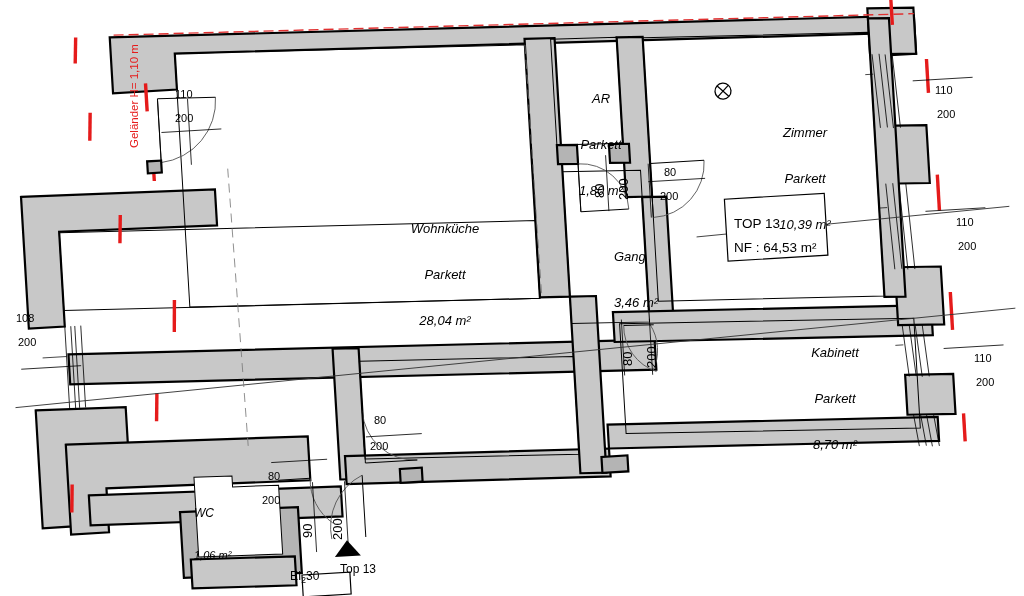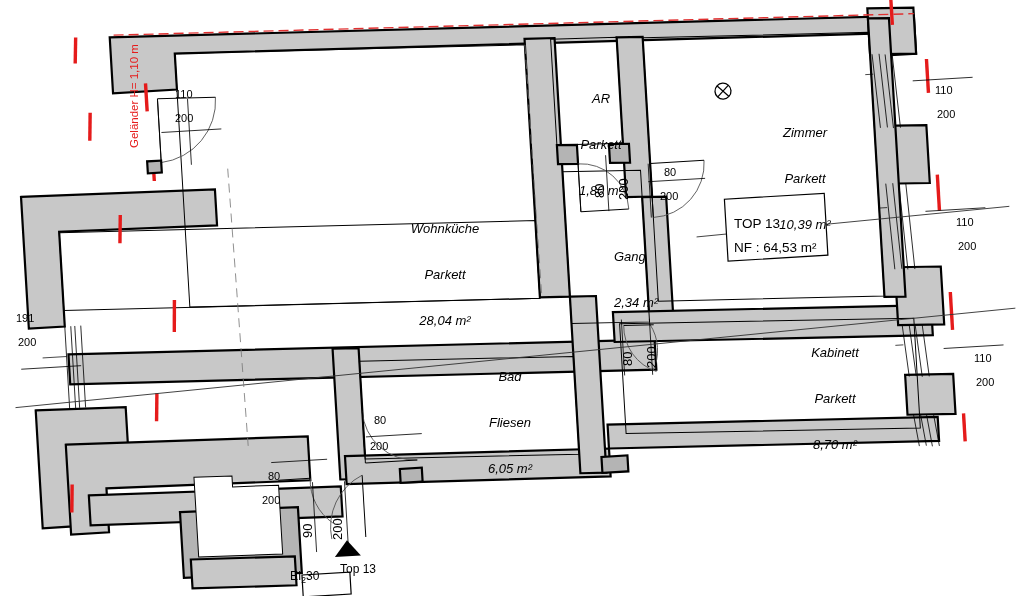--- a/index.html
+++ b/index.html
@@ -283,53 +283,52 @@
   </div>
 
   <div class="txt room-label" style="left:755px; top:94px; width:100px;">
     <span class="nm">Zimmer</span>
     <span class="nm">Parkett</span>
     <span class="nm">10,39 m²</span>
   </div>
 
   <div class="txt room-label" style="left:578px; top:218px; width:82px; text-align:left;margin-left:36px;">
     <span class="nm">Gang</span>
-    <span class="nm">2,34 m²</span>
-  </div>
-
-  <div class="txt room-label" style="left:462px; top:338px; width:96px;">
-    <span class="nm">Bad</span>
-    <span class="nm">Fliesen</span>
-    <span class="nm">6,05 m²</span>
-  </div>
+    <span class="nm">3,46 m²</span>
+  </div>
+
 
   <div class="txt room-label" style="left:780px; top:314px; width:110px;">
     <span class="nm">Kabinett</span>
     <span class="nm">Parkett</span>
     <span class="nm">8,70 m²</span>
   </div>
 
 
+  <div class="txt room-label" style="left:194px; top:478px; width:62px; text-align:left; font-size:12px;">
+    <span class="nm">WC</span>
+    <span class="nm" style="font-size:11px;">1,06 m²</span>
+  </div>
 
   <div class="txt top-box-txt" style="left:734px; top:216px;">TOP 13</div>
   <div class="txt top-box-txt" style="left:734px; top:240px;">NF : 64,53 m²</div>
 
   <div class="txt dim-num" style="left:175px; top:88px;">110</div>
   <div class="txt dim-num" style="left:175px; top:112px;">200</div>
 
   <div class="txt dim-num" style="left:935px; top:84px;">110</div>
   <div class="txt dim-num" style="left:937px; top:108px;">200</div>
 
   <div class="txt dim-num" style="left:956px; top:216px;">110</div>
   <div class="txt dim-num" style="left:958px; top:240px;">200</div>
 
   <div class="txt dim-num" style="left:974px; top:352px;">110</div>
   <div class="txt dim-num" style="left:976px; top:376px;">200</div>
 
-  <div class="txt dim-num" style="left:16px; top:312px;">191</div>
+  <div class="txt dim-num" style="left:16px; top:312px;">108</div>
   <div class="txt dim-num" style="left:18px; top:336px;">200</div>
 
   <div class="txt vert-dim" style="left:592px; top:160px; height:38px;">80</div>
   <div class="txt vert-dim" style="left:616px; top:158px; height:42px;">200</div>
 
   <div class="txt dim-num" style="left:664px; top:166px;">80</div>
   <div class="txt dim-num" style="left:660px; top:190px;">200</div>
 
   <div class="txt vert-dim" style="left:620px; top:328px; height:38px;">80</div>
   <div class="txt vert-dim" style="left:644px; top:326px; height:42px;">200</div>

